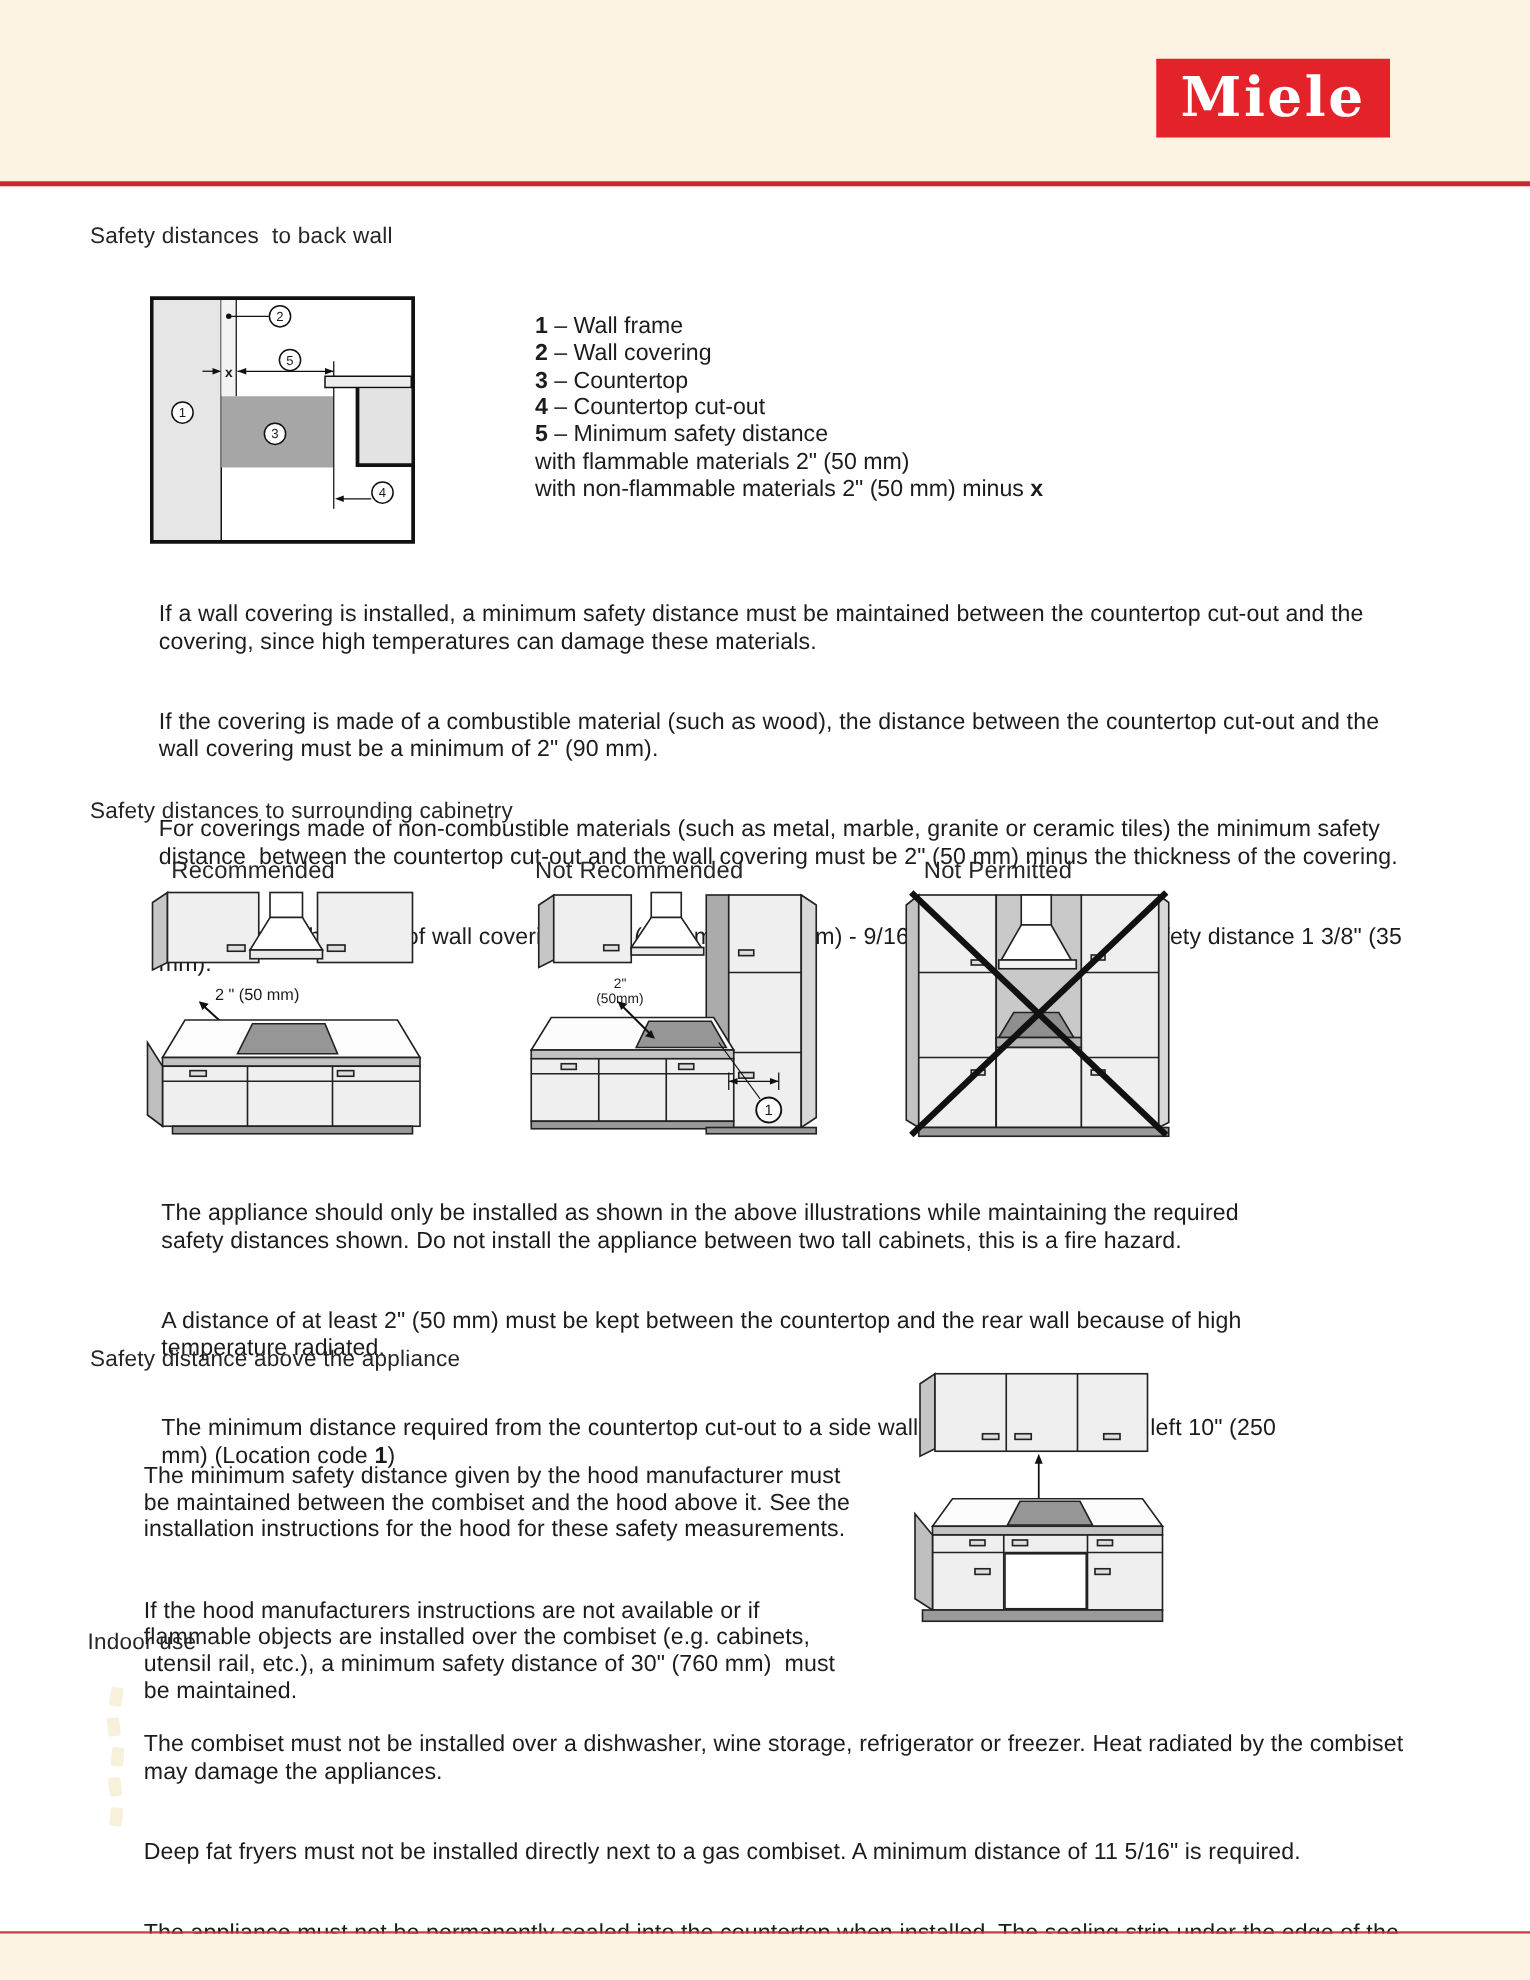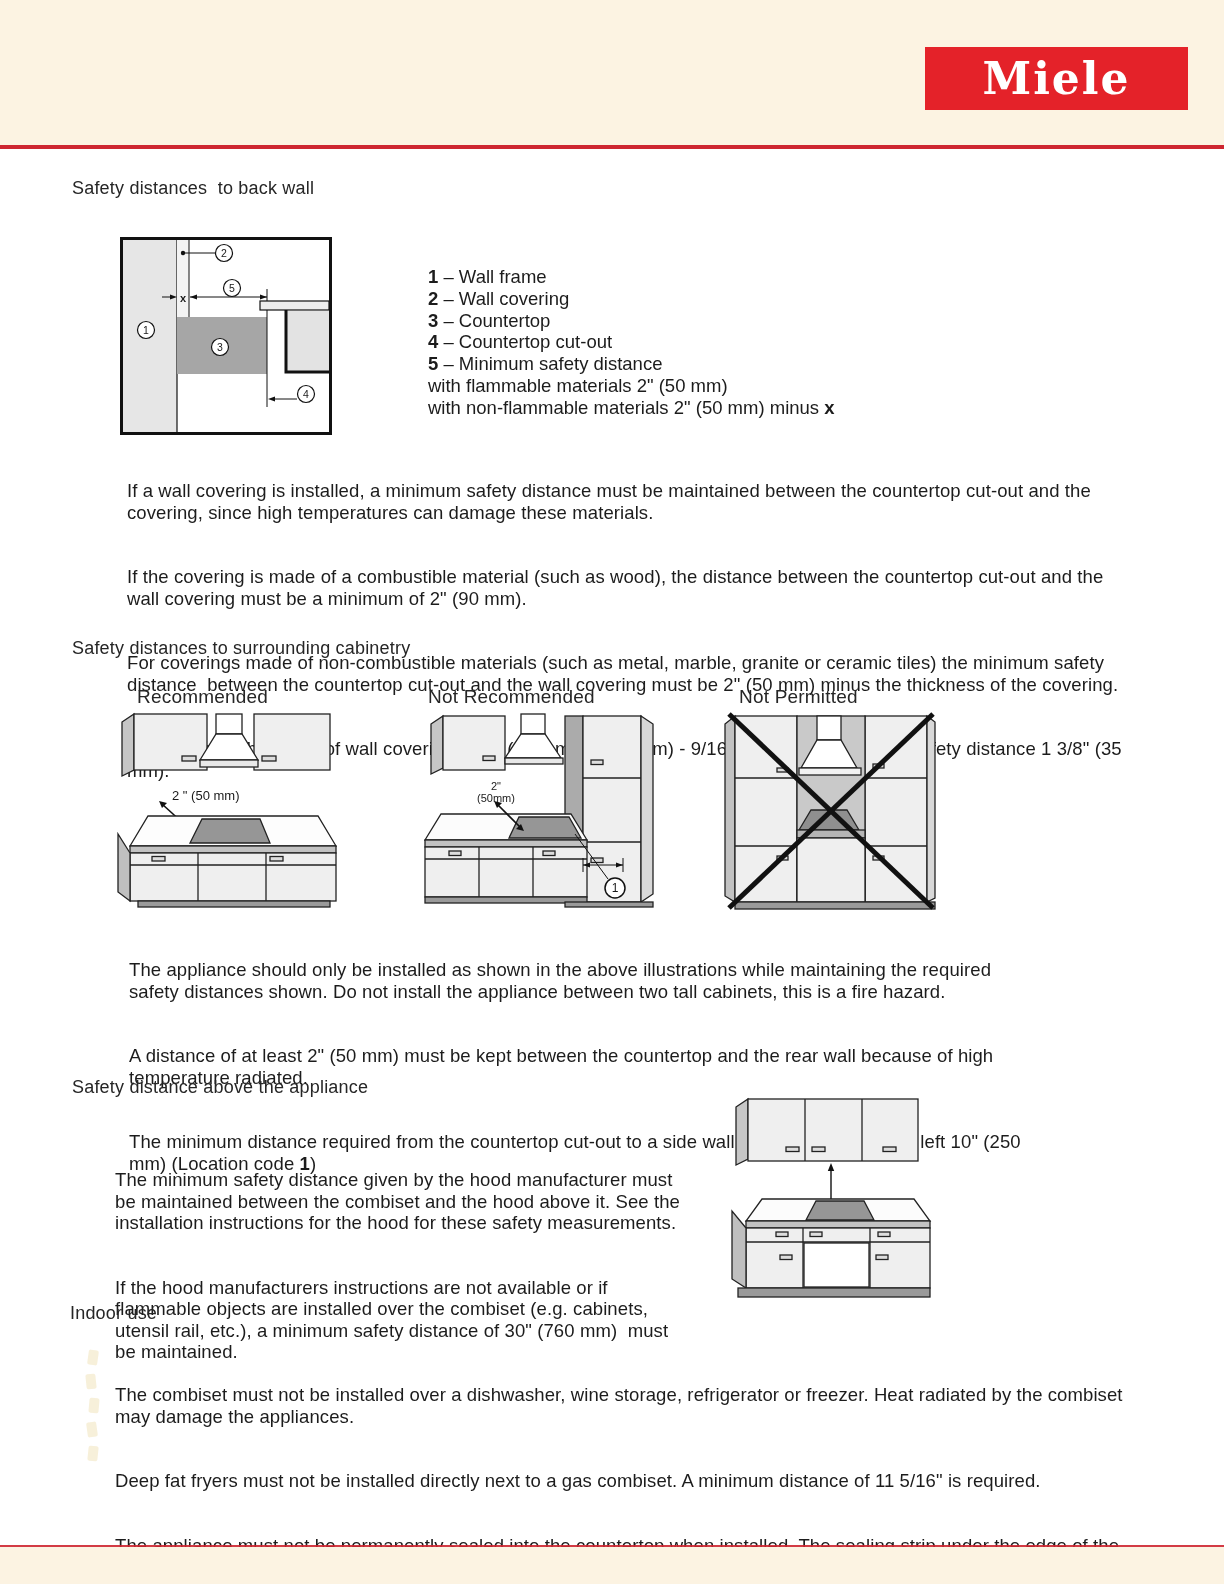--- a/index.html
+++ b/index.html
@@ -3,28 +3,28 @@
 <meta charset="utf-8">
 <style>
   html,body{margin:0;padding:0;background:#ffffff;}
   .page{position:relative;width:1224px;height:1584px;background:#ffffff;overflow:hidden;
         font-family:"Liberation Sans",sans-serif;color:#1c1c1c;}
   .topband{position:absolute;left:0;top:0;width:1224px;height:145px;background:#FCF3E2;}
   .botband{position:absolute;left:0;top:1547px;width:1224px;height:37px;background:#FCF3E2;}
   .rule{position:absolute;left:0;width:1224px;background:#CE2631;}
   .rule.top{top:145px;height:4px;}
   .rule.bottom{top:1545px;height:2px;opacity:.9;}
-  .logo{position:absolute;left:925px;top:47px;width:263px;height:63px;background:#E42229;
+  .logo{position:absolute;left:925px;top:47px;width:187px;height:63px;background:#E42229;
         display:flex;align-items:center;justify-content:center;}
   .logo span{font-family:"DejaVu Serif","Liberation Serif",serif;font-weight:bold;color:#ffffff;
         font-size:44px;letter-spacing:2px;line-height:1;}
   .h1{position:absolute;font-size:18px;color:#262626;white-space:pre-wrap;letter-spacing:.2px;}
   .para{position:absolute;font-size:18.5px;line-height:21.5px;letter-spacing:.1px;white-space:pre-wrap;}
   .para p{margin:0;}
-  .legend{position:absolute;left:428px;top:266px;font-size:18.5px;line-height:21.8px;}
+  .legend{position:absolute;left:428px;top:249px;font-size:18.5px;line-height:21.8px;}
   .legend-line{white-space:pre-wrap;}
   .legend-line .indent{display:inline-block;width:22px;}
   b{font-weight:bold;}
   .diaglabel{position:absolute;font-size:19px;color:#262626;letter-spacing:.2px;}
   svg{position:absolute;overflow:visible;}
   svg text{font-family:"Liberation Sans",sans-serif;fill:#1a1a1a;}
   .callout{font-size:10.5px;}
   .mark{position:absolute;width:10px;height:15px;background:#F0E4BC;opacity:.55;border-radius:2px;}
 </style>
 </head>

